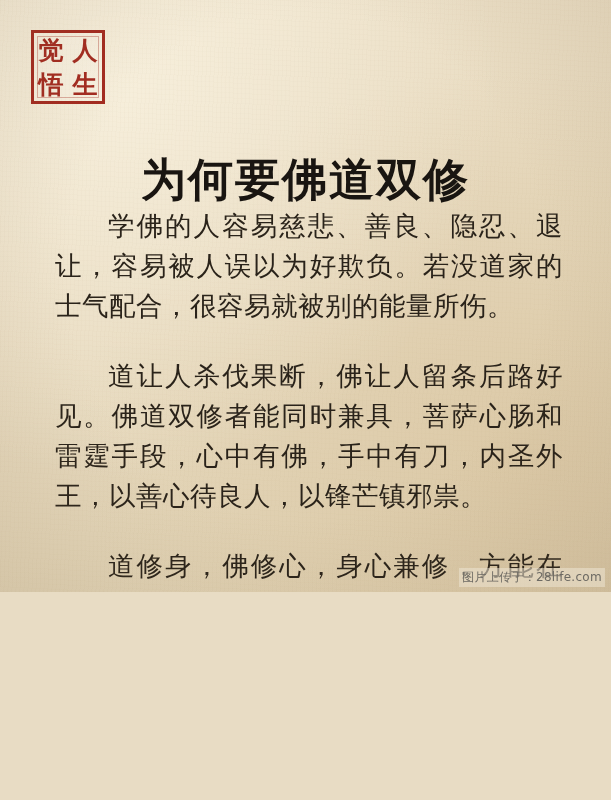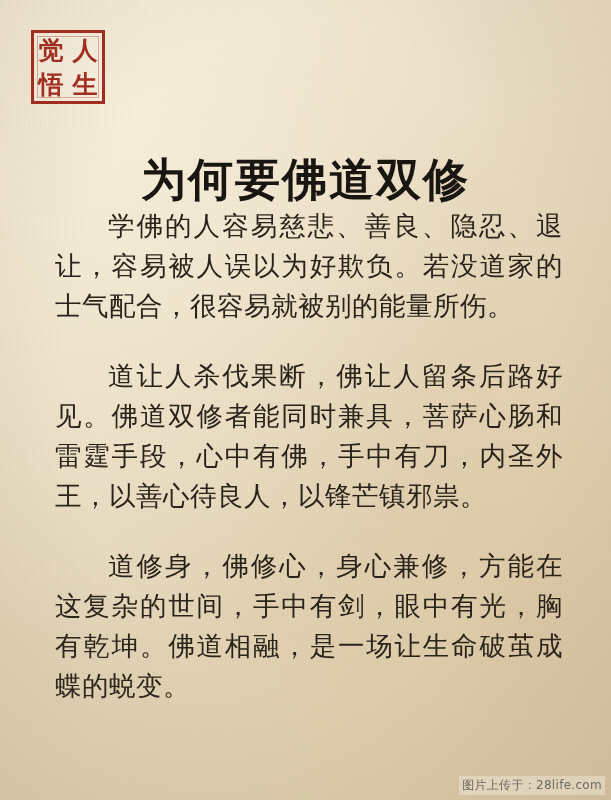--- a/index.html
+++ b/index.html
@@ -10,21 +10,21 @@
     width: 611px;
     height: 800px;
     overflow: hidden;
     font-family: "DejaVu Serif", "Liberation Serif", serif;
     background: #e8dcc4;
   }
 
   .page {
     position: relative;
     width: 611px;
-    height: 800px;
+    height: 592px;
     box-sizing: border-box;
     background:
       radial-gradient(ellipse at 20% 15%, rgba(255,250,235,0.55) 0%, rgba(255,250,235,0) 55%),
       radial-gradient(ellipse at 85% 75%, rgba(214,190,150,0.45) 0%, rgba(214,190,150,0) 60%),
       linear-gradient(160deg, #efe4cd 0%, #e9dcc2 35%, #e3d5b8 70%, #dccdae 100%);
     overflow: hidden;
   }
 
   
   .paper-texture {

